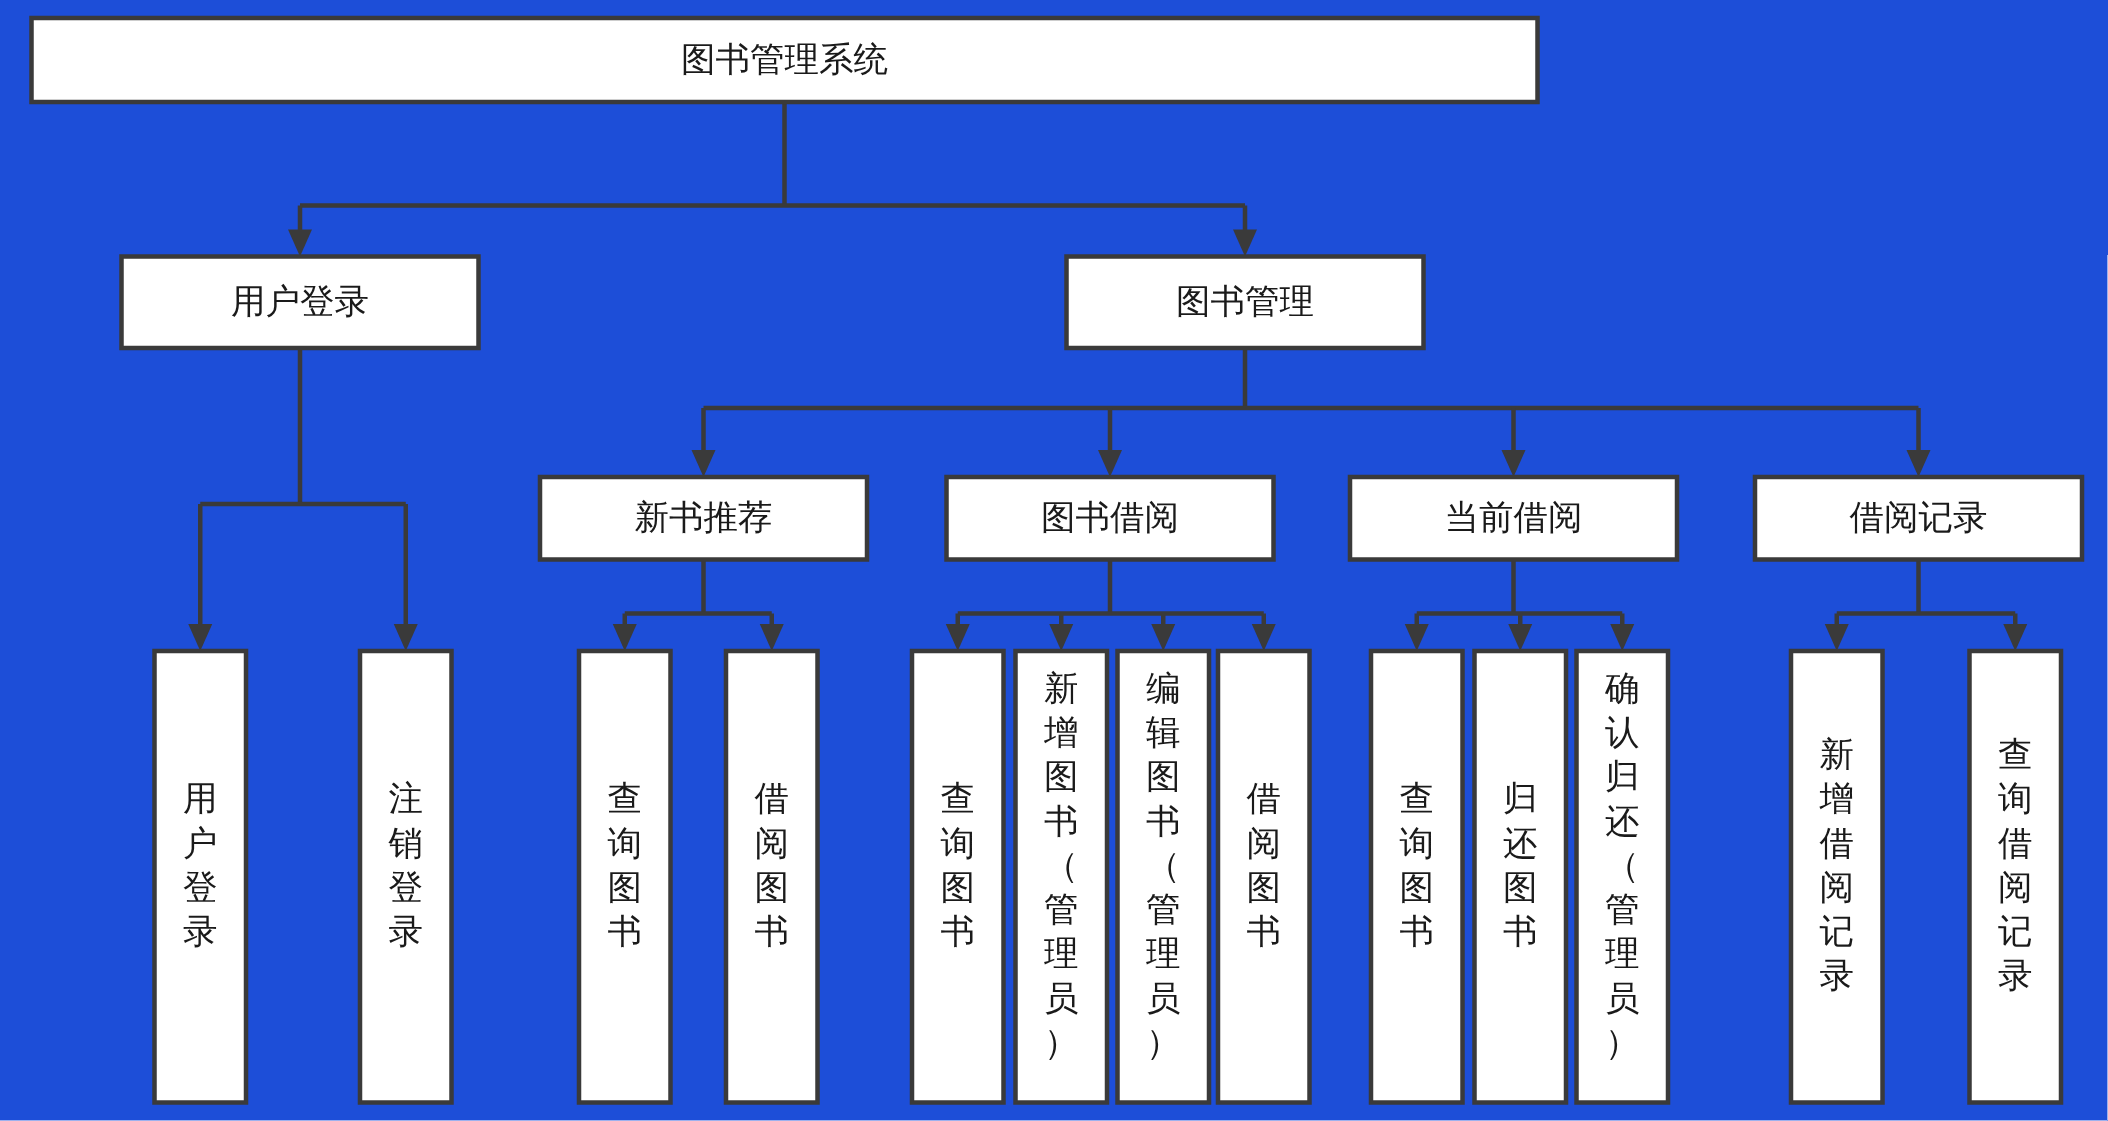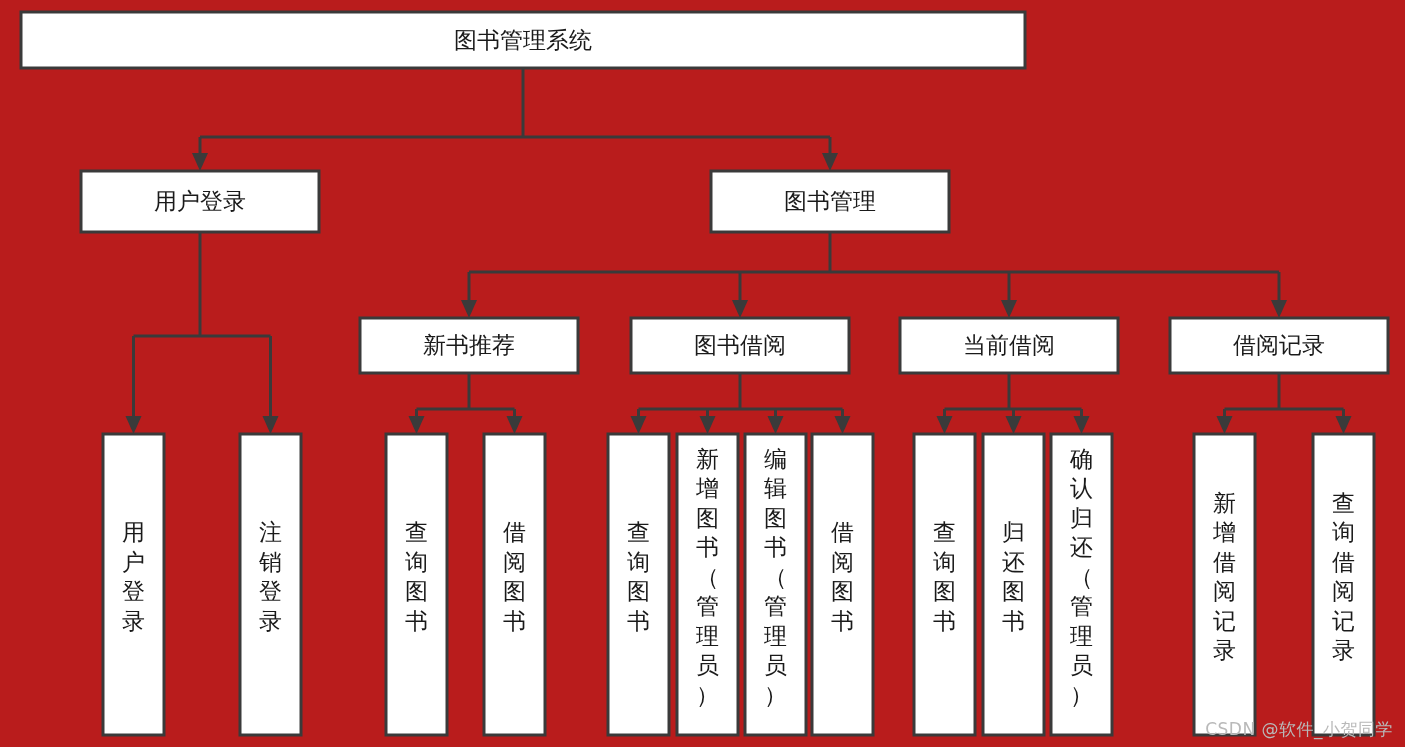--- a/index.html
+++ b/index.html
@@ -8,21 +8,21 @@
     padding: 0;
     background: #ffffff;
   }
   body {
     font-family: "DejaVu Sans", "Liberation Sans", sans-serif;
   }
   #diagram-root {
     position: relative;
     width: 1405px;
     height: 747px;
-    background: #b91c1c;
+    background: #1d4ed8;
     overflow: hidden;
   }
   svg.diagram-canvas {
     position: absolute;
     top: 0;
     left: 0;
     width: 1405px;
     height: 747px;
     display: block;
   }
@@ -201,14 +201,13 @@
         <g>
           <rect x="1194" y="434" width="61" height="301" class="node-box"></rect>
           <text x="1224.5" class="node-label-vertical"><tspan x="1224.5" y="510.75">新</tspan><tspan x="1224.5" y="540.25">增</tspan><tspan x="1224.5" y="569.75">借</tspan><tspan x="1224.5" y="599.25">阅</tspan><tspan x="1224.5" y="628.75">记</tspan><tspan x="1224.5" y="658.25">录</tspan></text>
         </g>
         <g>
           <rect x="1313" y="434" width="61" height="301" class="node-box"></rect>
           <text x="1343.5" class="node-label-vertical"><tspan x="1343.5" y="510.75">查</tspan><tspan x="1343.5" y="540.25">询</tspan><tspan x="1343.5" y="569.75">借</tspan><tspan x="1343.5" y="599.25">阅</tspan><tspan x="1343.5" y="628.75">记</tspan><tspan x="1343.5" y="658.25">录</tspan></text>
         </g>
       </g>
   </svg>
-  <div class="watermark-text">CSDN @软件_小贺同学</div>
 </div>
 
 </body></html>

